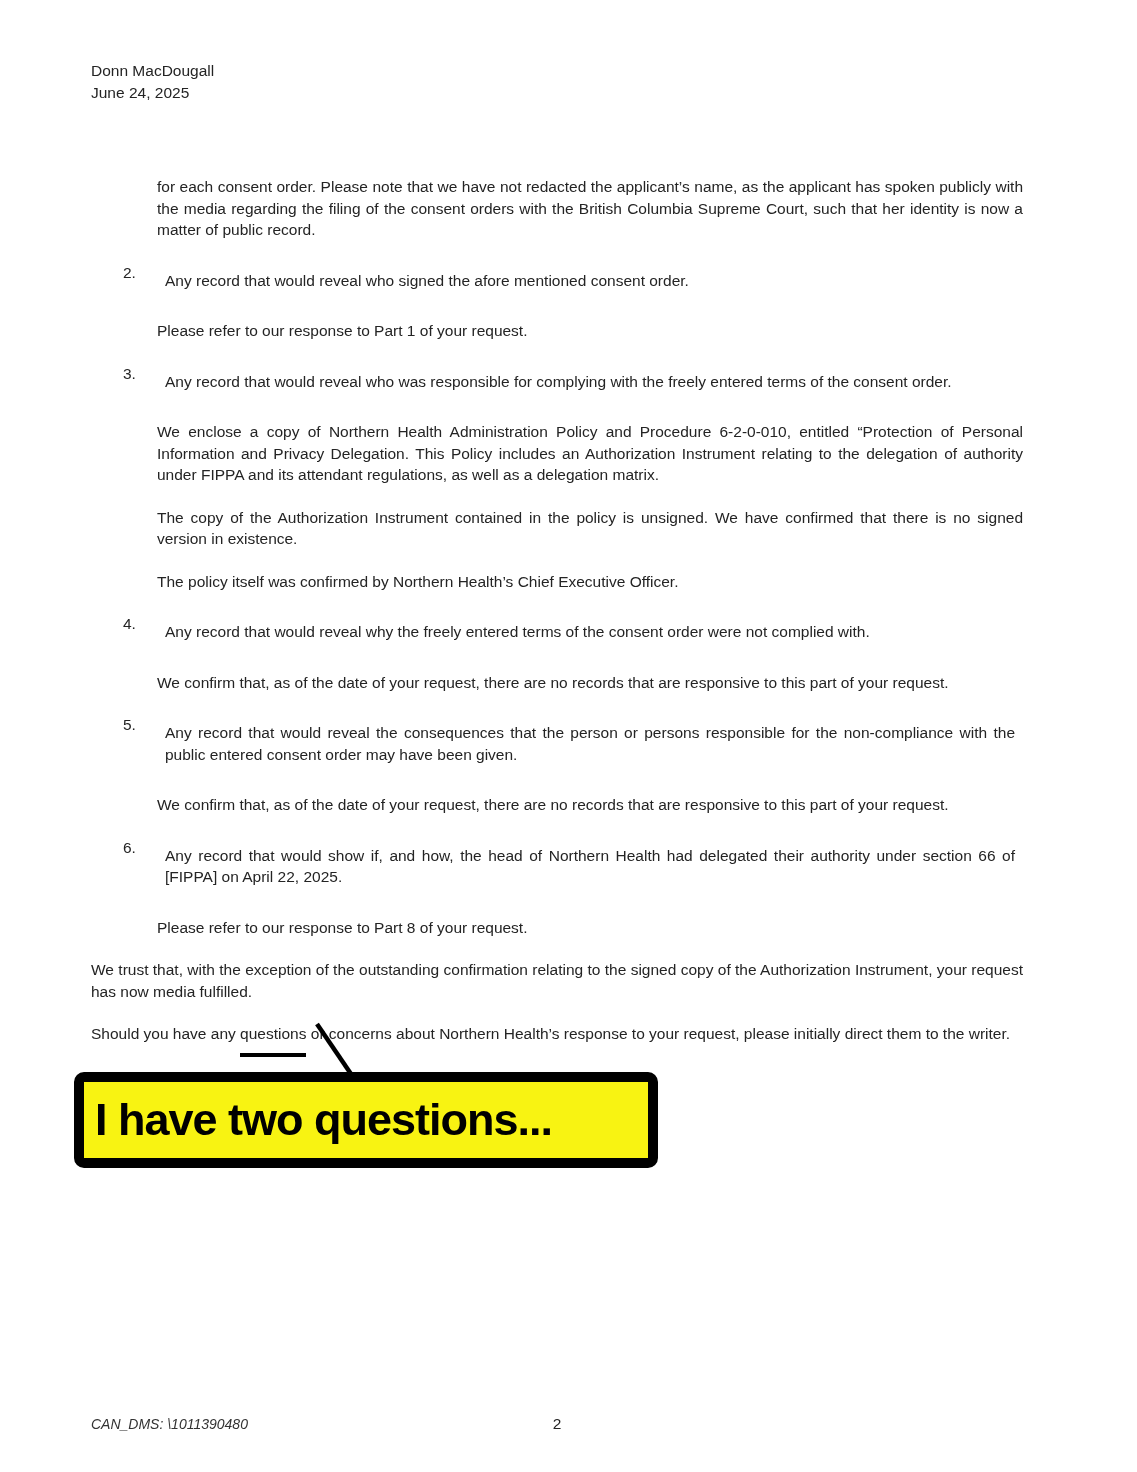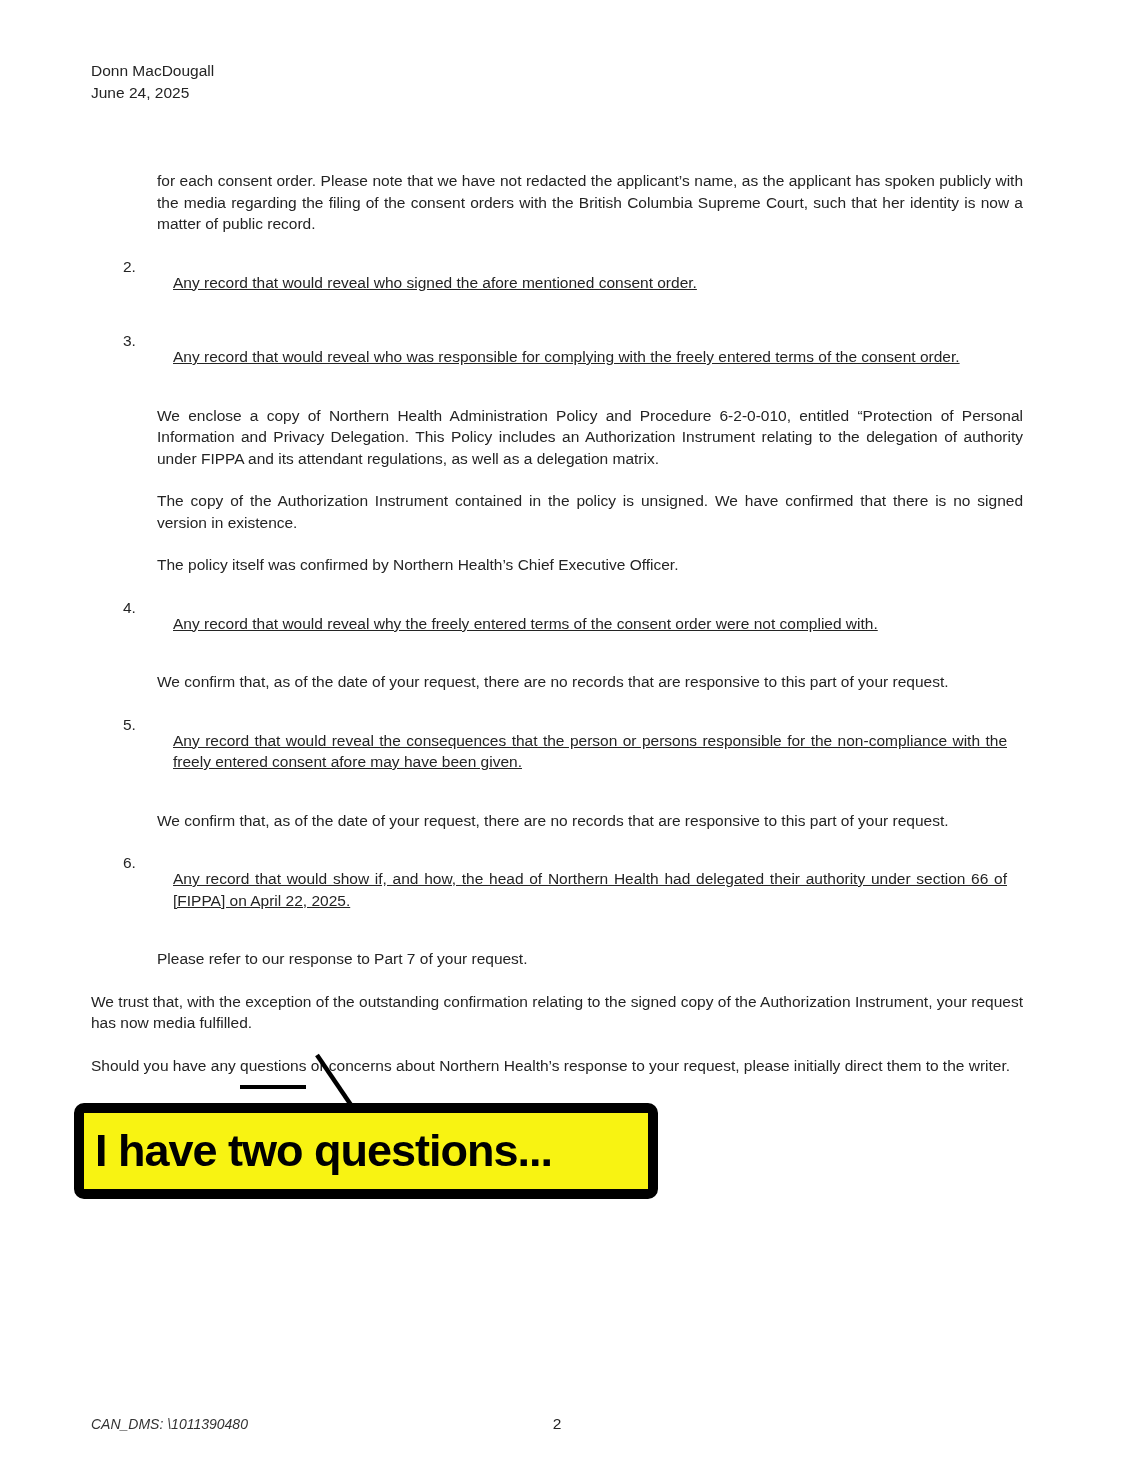--- a/index.html
+++ b/index.html
@@ -21,28 +21,28 @@
     position:absolute;left:609px;top:70px;
     white-space:nowrap;
   }
   .logo .caret{display:block;margin:0 0 -2px 3px;}
   .logo .logo-text{
     font-size:33px;font-weight:bold;letter-spacing:-1.5px;
     color:#e03c2c;
   }
   
   .content{
-    position:absolute;left:91px;top:170px;width:932px;
+    position:absolute;left:91px;top:176px;width:932px;
     font-size:15.5px;line-height:21.5px;
   }
   .content p{margin:0 0 21px 0;text-align:justify;}
   .indent{margin-left:66px !important;}
   .li{display:flex;margin:0 0 21px 0;}
   .li .num{width:34px;margin-left:32px;flex:0 0 34px;}
-  .li p{flex:1;margin:16px;text-decoration:underline;}
+  .li p{flex:1;margin:8px;}
   .u-mark{
     border-bottom:4px solid #000;
     padding-bottom:11px;
   }
   
   .callout-wrap{position:relative;margin:27px 0 0 -17px;width:640px;}
   .connector{position:absolute;left:230px;top:-50px;}
   .callout{
     box-sizing:border-box;
     width:584px;height:96px;
@@ -76,46 +76,47 @@
 
 
   <div class="content">
 
     <p class="indent">for each consent order. Please note that we have not redacted the applicant’s name, as the applicant has spoken publicly with the media regarding the filing of the consent orders with the British Columbia Supreme Court, such that her identity is now a matter of public record.</p>
 
     <div class="li">
       <span class="num">2.</span>
       <p>Any record that would reveal who signed the afore mentioned consent order.</p>
     </div>
+    <p class="indent">Please refer to our response to Part 1 of your request.</p>
 
     <div class="li">
       <span class="num">3.</span>
       <p>Any record that would reveal who was responsible for complying with the freely entered terms of the consent order.</p>
     </div>
     <p class="indent">We enclose a copy of Northern Health Administration Policy and Procedure 6-2-0-010, entitled “Protection of Personal Information and Privacy Delegation. This Policy includes an Authorization Instrument relating to the delegation of authority under FIPPA and its attendant regulations, as well as a delegation matrix.</p>
     <p class="indent">The copy of the Authorization Instrument contained in the policy is unsigned. We have confirmed that there is no signed version in existence.</p>
     <p class="indent">The policy itself was confirmed by Northern Health’s Chief Executive Officer.</p>
 
     <div class="li">
       <span class="num">4.</span>
       <p>Any record that would reveal why the freely entered terms of the consent order were not complied with.</p>
     </div>
     <p class="indent">We confirm that, as of the date of your request, there are no records that are responsive to this part of your request.</p>
 
     <div class="li">
       <span class="num">5.</span>
-      <p>Any record that would reveal the consequences that the person or persons responsible for the non-compliance with the freely entered consent afore may have been given.</p>
+      <p>Any record that would reveal the consequences that the person or persons responsible for the non-compliance with the public entered consent order may have been given.</p>
     </div>
     <p class="indent">We confirm that, as of the date of your request, there are no records that are responsive to this part of your request.</p>
 
     <div class="li">
       <span class="num">6.</span>
       <p>Any record that would show if, and how, the head of Northern Health had delegated their authority under section 66 of [FIPPA] on April 22, 2025.</p>
     </div>
-    <p class="indent">Please refer to our response to Part 7 of your request.</p>
+    <p class="indent">Please refer to our response to Part 8 of your request.</p>
 
     <p>We trust that, with the exception of the outstanding confirmation relating to the signed copy of the Authorization Instrument, your request has now media fulfilled.</p>
 
     <p><span>Should you have any </span><span class="u-mark">questions</span><span> or concerns about Northern Health’s response to your request, please initially direct them to the writer.</span></p>
 
     <div class="callout-wrap">
       <svg class="connector" width="80" height="54" viewBox="0 0 80 54">
         <line x1="13" y1="2" x2="47" y2="52" stroke="#000" stroke-width="4.5"></line>
       </svg>
       <div class="callout">

